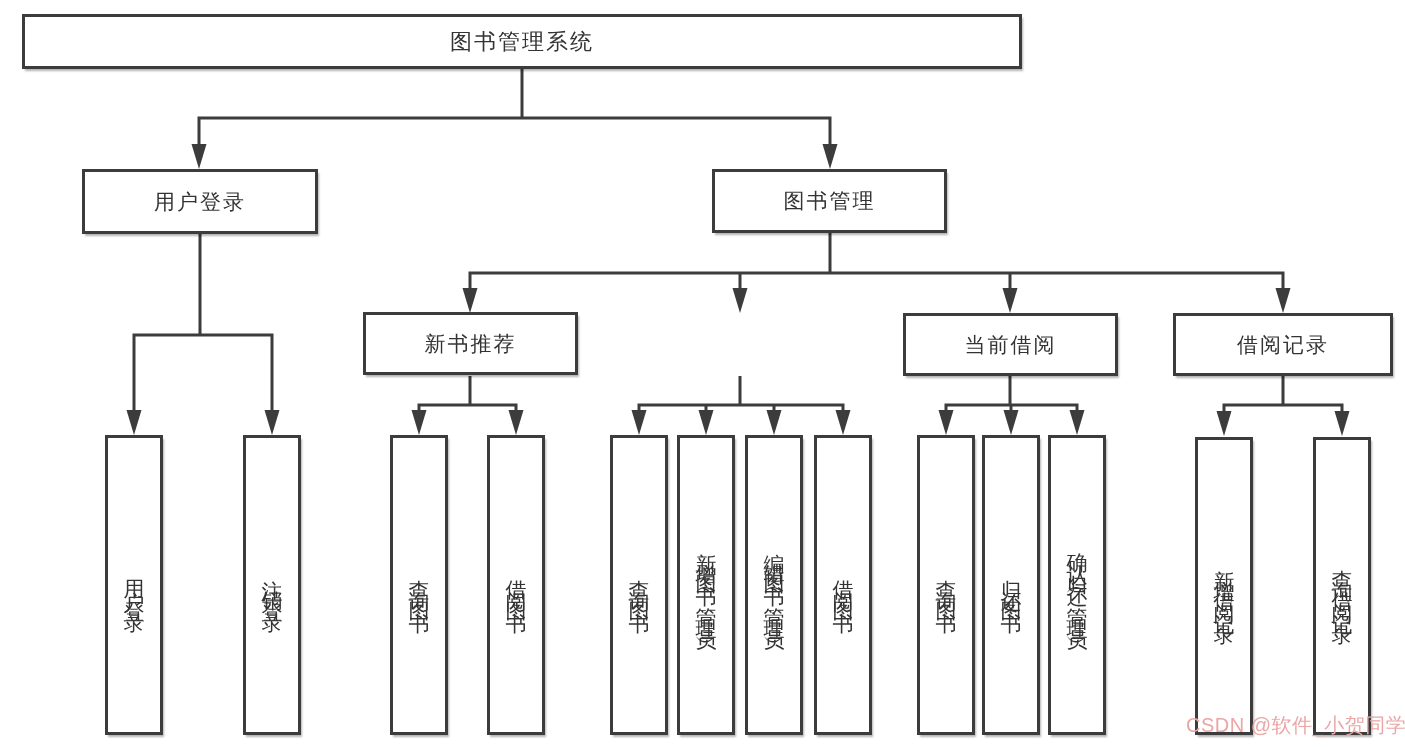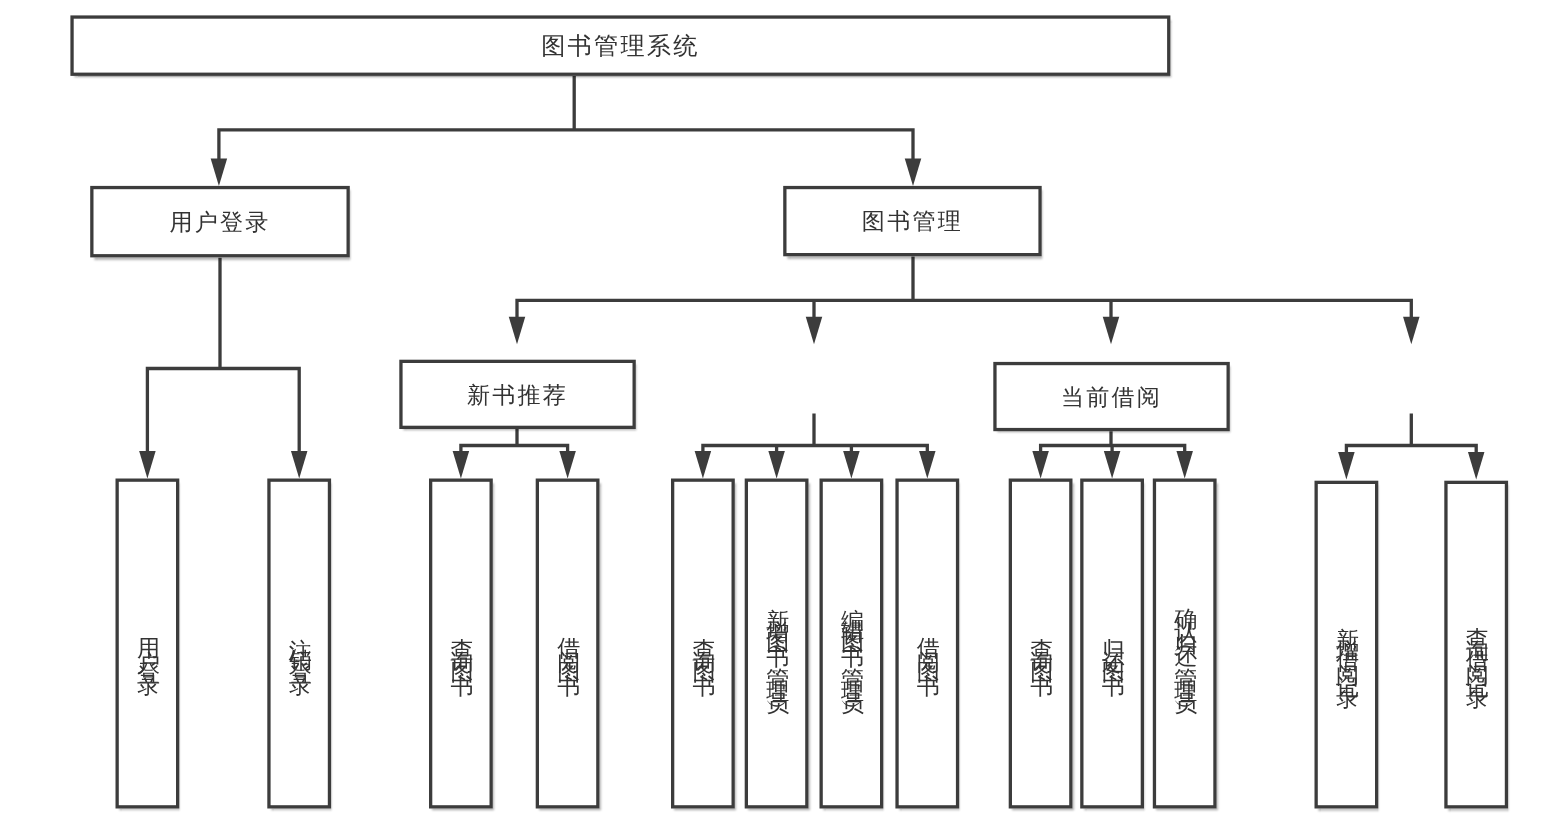--- a/index.html
+++ b/index.html
@@ -108,36 +108,38 @@
       <polygon class="ar" points="1011,435 1003.5,410 1018.5,410"></polygon>
       <polygon class="ar" points="1077,435 1069.5,410 1084.5,410"></polygon>
     </g>
     <g>
       <path class="ln" d="M1283 376 V405 M1222.5 405 H1343.5 M1224 405 V412 M1342 405 V412"></path>
       <polygon class="ar" points="1224,436 1216.5,411 1231.5,411"></polygon>
       <polygon class="ar" points="1342,436 1334.5,411 1349.5,411"></polygon>
     </g>
   </svg>
 
-  <div class="node root" style="left:22px; top:14px; width:1000px; height:55px;margin-left:42px;">图书管理系统</div>
+  <div class="node root" style="left:22px; top:14px; width:1000px; height:55px;">图书管理系统</div>
 
   <div class="node" style="left:82px; top:169px; width:236px; height:65px;">用户登录</div>
   <div class="node" style="left:712px; top:169px; width:235px; height:64px;text-align:right;">图书管理</div>
 
-  <div class="node" style="left:363px; top:327px; width:215px; height:63px;">新书推荐</div>
-  <div class="node" style="left:903px; top:313px; width:215px; height:63px;margin-top:16px;">当前借阅</div>
+  <div class="node" style="left:363px; top:312px; width:215px; height:63px;">新书推荐</div>
+  <div class="node" style="left:903px; top:313px; width:215px; height:63px;">当前借阅</div>
+  <div class="node" style="left:1173px; top:313px; width:220px; height:63px;">借阅记录</div>
 
   <div class="vnode" style="left:105px; top:435px;">用户登录</div>
   <div class="vnode" style="left:243px; top:435px;">注销登录</div>
   <div class="vnode" style="left:390px; top:435px;">查询图书</div>
   <div class="vnode" style="left:487px; top:435px;">借阅图书</div>
   <div class="vnode" style="left:610px; top:435px;">查询图书</div>
   <div class="vnode" style="left:677px; top:435px;">新增图书（管理员）</div>
   <div class="vnode" style="left:745px; top:435px;">编辑图书（管理员）</div>
   <div class="vnode" style="left:814px; top:435px;">借阅图书</div>
   <div class="vnode" style="left:917px; top:435px;">查询图书</div>
   <div class="vnode" style="left:982px; top:435px;">归还图书</div>
   <div class="vnode" style="left:1048px; top:435px;">确认归还（管理员）</div>
   <div class="vnode" style="left:1195px; top:437px; height:298px;">新增借阅记录</div>
   <div class="vnode" style="left:1313px; top:437px; height:298px;">查询借阅记录</div>
 
+  <div class="watermark">CSDN @软件_小贺同学</div>
 
 </div>
 
 </body></html>

